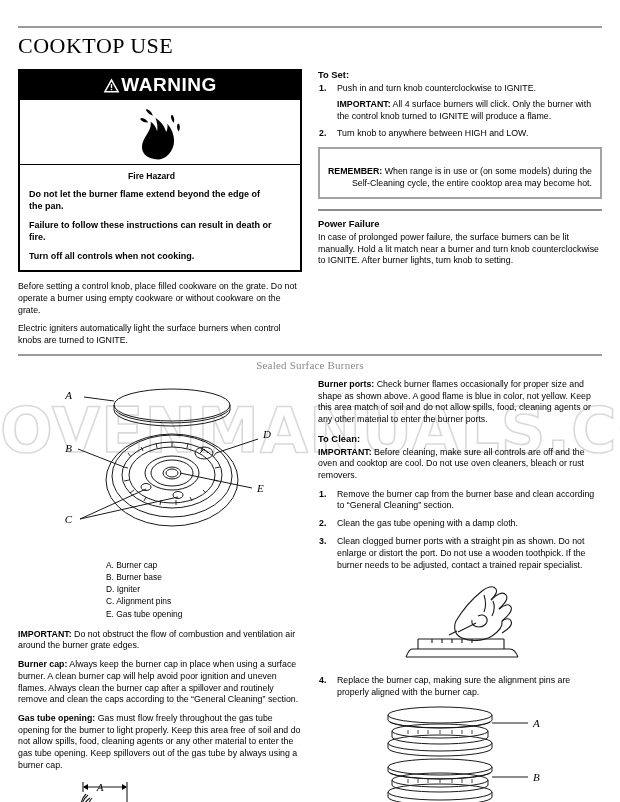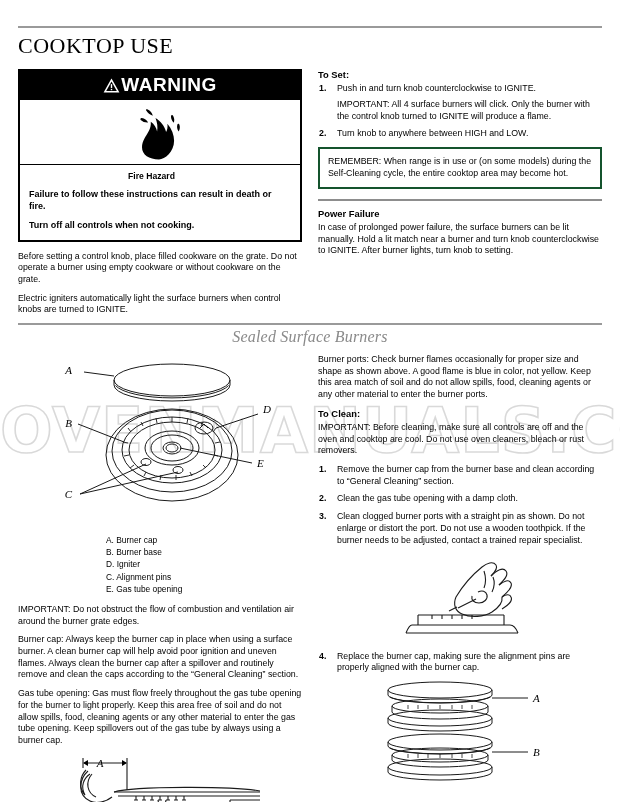--- a/index.html
+++ b/index.html
@@ -115,21 +115,21 @@
   }
   .warning-body p:last-child { margin-bottom: 0; }
 
   
   .body-p {
     font-size: 8.8px;
     line-height: 1.33;
     margin: 0 0 7px 0;
   }
   .body-p:last-child { margin-bottom: 0; }
-  .lead { font-weight: 400; }
+  .lead { font-weight: 700; }
   h3.sub {
     font-size: 9.4px;
     font-weight: 700;
     margin: 0 0 3px 0;
   }
   .rule {
     height: 2px;
     background: #8d8d8d;
     margin: 10px 0 7px 0;
   }
@@ -156,36 +156,36 @@
     position: absolute;
     left: 1px;
     top: 0;
     font-weight: 700;
   }
   ol.steps > li p { margin: 0 0 4px 0; }
   ol.steps > li p:last-child { margin-bottom: 0; }
 
   
   .remember-box {
-    border: 2px solid #14532d;
-    padding: 7px 8px 7px 8px;
+    border: 2px solid #a3a3a3;
+    padding: 17px 8px 7px 8px;
     margin: 7px 0 0 0;
     font-size: 8.8px;
     line-height: 1.35;
+    text-align: right;
   }
 
   
   .section-head {
     text-align: center;
     font-family: "Liberation Serif", serif;
-    font-size: 16px;
+    font-size: 11px;
     color: #8a8a8a;
     margin: 3px 0 8px 0;
     letter-spacing: .2px;
-    font-style: italic;
   }
 
   
   .fig { text-align: center; margin: 4px 0 2px 0; }
   .fig svg { display: inline-block; }
   .legend {
     font-size: 8.4px;
     line-height: 1.45;
     margin: 2px 0 9px 0;
     padding-left: 88px;
@@ -235,20 +235,21 @@
               <path fill="#000" d="M32 53.5c-10 0-17-4.6-17-12.2 0-6.3 4-10.8 6.8-16.2 1.4-2.7 2.3-5.6 2-9.3 3.6 2.4 5.6 6.1 6.3 9.6.8-4.1.2-8.6-1.6-13.3 5.2 3.1 9.1 8.2 10.6 13.9 1.3-2.3 1.7-5 1.3-8.2 4.4 5.2 6.7 11.2 6.7 17 0 11-9.2 18.7-15.1 18.7z"></path>
               <path fill="#000" d="M20.7 3.6c2.6 1.3 4.5 3.4 5.1 6.2-2.9-.9-5-2.6-6.6-5.2-.6-1 .4-1.6 1.5-1z"></path>
               <path fill="#000" d="M14.8 12.1c2.8.6 5 2 6.3 4.4-2.9.2-5.3-.6-7.4-2.5-.8-.8-.1-2.1 1.1-1.9z"></path>
               <path fill="#000" d="M46.2 9.9c1.2 2.2 1.4 4.5.6 6.9-2-1.9-2.9-4.1-2.8-6.7.1-1.2 1.6-1.4 2.2-.2z"></path>
               <path fill="#000" d="M52.5 19c.7 2.3.4 4.5-.9 6.6-1.5-2.3-1.9-4.6-1.2-7.1.3-1.2 1.8-1 2.1.5z"></path>
             </svg>
           </div>
 
           <div class="warning-body">
             <div class="fire-hazard">Fire Hazard</div>
+            <p>Do not let the burner flame extend beyond the edge of the pan.</p>
             <p>Failure to follow these instructions can result in death or fire.</p>
             <p>Turn off all controls when not cooking.</p>
           </div>
         </div>
 
         <p class="body-p">Before setting a control knob, place filled cookware on the grate. Do not operate a burner using empty cookware or without cookware on the grate.</p>
         <p class="body-p">Electric igniters automatically light the surface burners when control knobs are turned to IGNITE.</p>
 
       </div>
 

